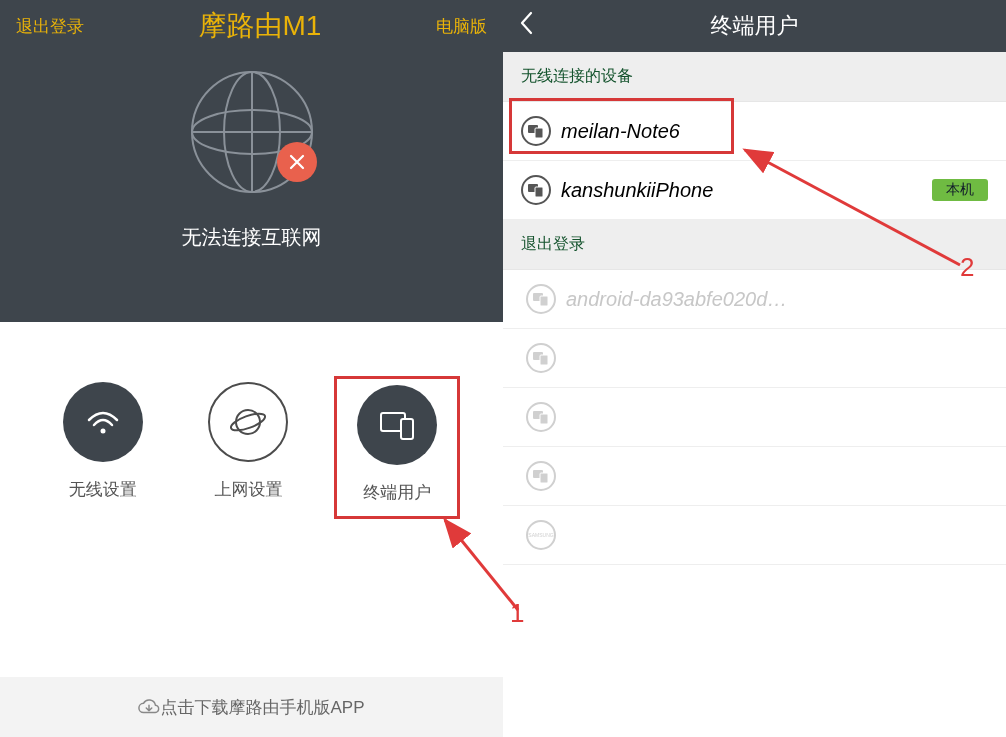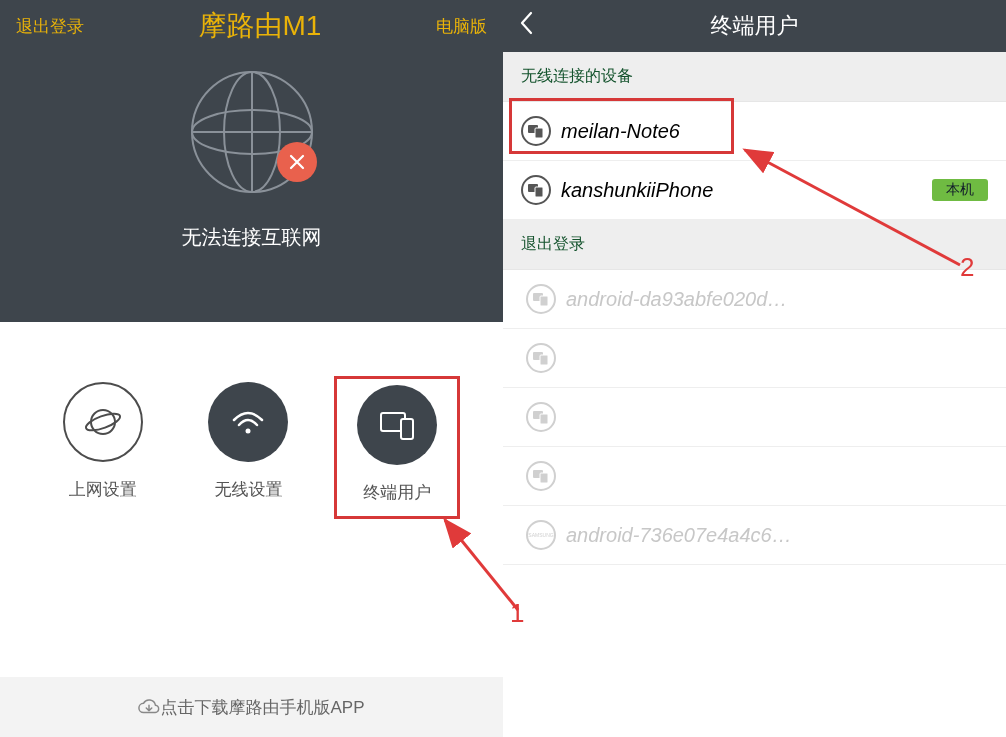--- a/index.html
+++ b/index.html
@@ -211,37 +211,37 @@
         <svg viewBox="0 0 16 16">
             <path d="M2 2 L14 14 M14 2 L2 14" stroke="#fff" stroke-width="2.2" stroke-linecap="round"></path>
           </svg>
       </div>
     </div>
     <div class="hero-status">无法连接互联网</div>
   </div>
   <div class="left-mid">
     <div class="menu-row">
       <div class="menu-item">
-        <div class="menu-circle outline">
-          <svg width="40" height="40" viewBox="0 0 40 40">
-            <circle cx="20" cy="20" r="12" stroke="#4c4c4c" stroke-width="2" fill="none"></circle>
-            <ellipse cx="20" cy="20" rx="18" ry="6" stroke="#4c4c4c" stroke-width="2" fill="none" transform="rotate(-20 20 20)"></ellipse>
-          </svg>
-        </div>
-        <span class="menu-label">上网设置</span>
-      </div>
-      <div class="menu-item">
         <div class="menu-circle filled">
           <svg width="40" height="40" viewBox="0 0 40 40">
             <path d="M6 18 Q20 4 34 18" stroke="#fff" stroke-width="2.5" fill="none" stroke-linecap="round"></path>
             <path d="M11 23 Q20 13 29 23" stroke="#fff" stroke-width="2.5" fill="none" stroke-linecap="round"></path>
             <circle cx="20" cy="29" r="2.5" fill="#fff"></circle>
           </svg>
         </div>
         <span class="menu-label">无线设置</span>
+      </div>
+      <div class="menu-item">
+        <div class="menu-circle outline">
+          <svg width="40" height="40" viewBox="0 0 40 40">
+            <circle cx="20" cy="20" r="12" stroke="#4c4c4c" stroke-width="2" fill="none"></circle>
+            <ellipse cx="20" cy="20" rx="18" ry="6" stroke="#4c4c4c" stroke-width="2" fill="none" transform="rotate(-20 20 20)"></ellipse>
+          </svg>
+        </div>
+        <span class="menu-label">上网设置</span>
       </div>
       <div class="menu-item boxed">
         <div class="menu-circle filled">
           <svg width="44" height="40" viewBox="0 0 44 40">
             <rect x="6" y="8" width="24" height="18" rx="2" stroke="#fff" stroke-width="2" fill="none"></rect>
             <rect x="26" y="14" width="12" height="20" rx="2" stroke="#fff" stroke-width="2" fill="#3e454c"></rect>
           </svg>
         </div>
         <span class="menu-label">终端用户</span>
       </div>
@@ -322,21 +322,20 @@
   <div class="dev-row offline">
     <div class="dev-icon">
         <svg width="18" height="14" viewBox="0 0 18 14">
           <rect x="1" y="1" width="10" height="8" rx="1" fill="#d0d0d0"></rect>
           <rect x="8" y="4" width="8" height="10" rx="1" fill="#d0d0d0" stroke="#fff" stroke-width="1"></rect>
         </svg>
       </div>
   </div>
   <div class="dev-row offline">
     <div class="dev-icon" style="font-size:5px;color:#d0d0d0;">SAMSUNG</div>
-    <span class="dev-name">android-736e07e4a4c6…</span>
   </div>
 </div>
 
 <svg class="anno" style="left:0;top:0;" width="1006" height="737">
   <defs>
     <marker id="arrowhead" markerWidth="10" markerHeight="8" refX="9" refY="4" orient="auto">
       <polygon points="0 0, 10 4, 0 8" fill="#e03a3a"></polygon>
     </marker>
   </defs>
 

